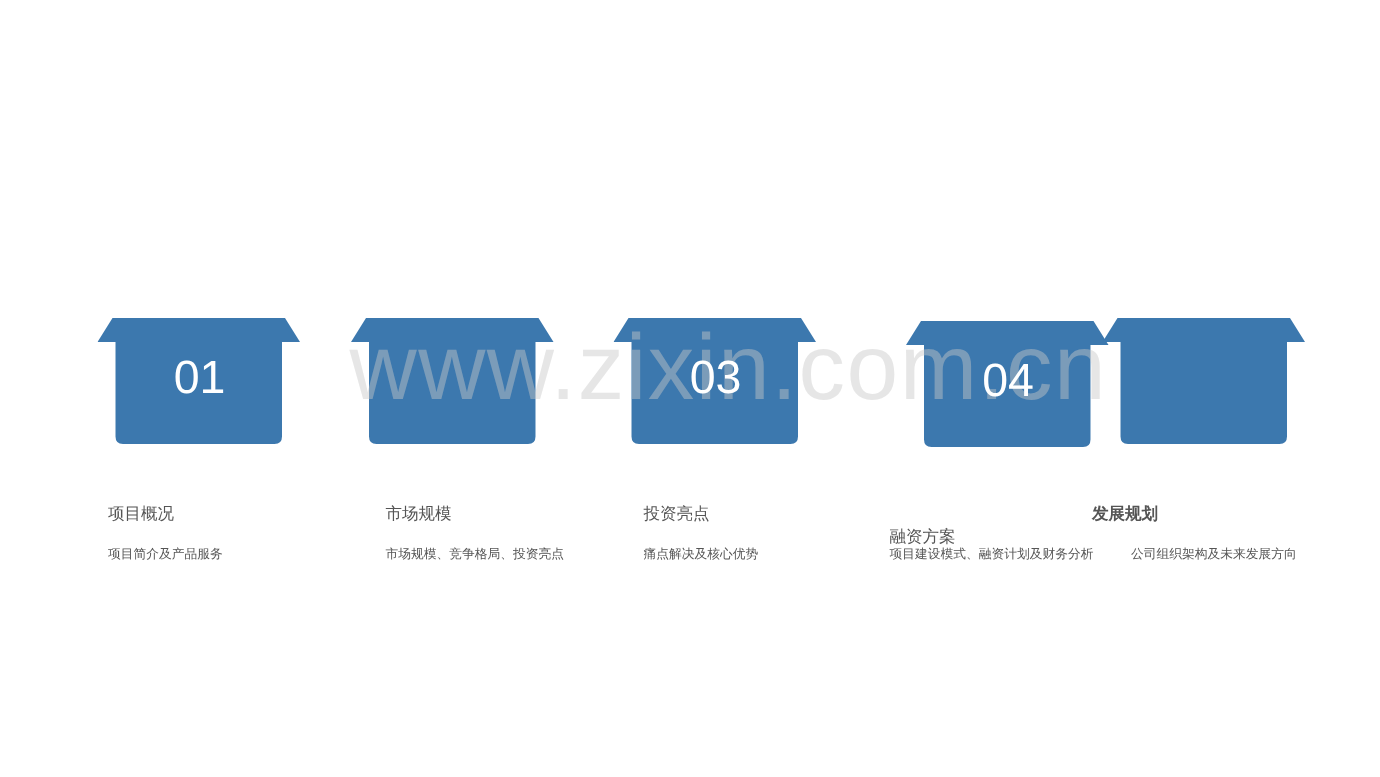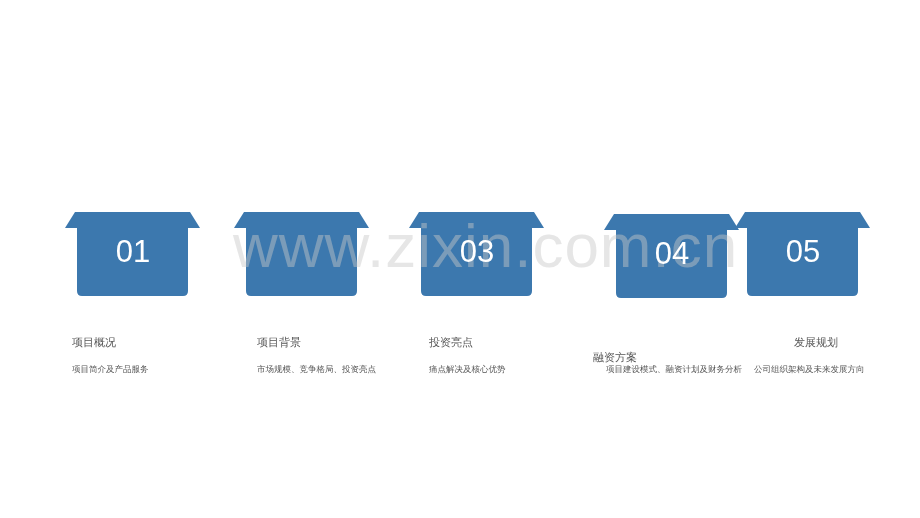--- a/index.html
+++ b/index.html
@@ -37,41 +37,40 @@
   <div class="num">01</div>
 </div>
 <div class="title" style="left:72px; top:335px;">项目概况</div>
 <div class="desc" style="left:72px; top:364px;text-align:center;">项目简介及产品服务</div>
 
 <div class="step" style="left:234px; top:212px;">
   <svg width="136" height="85">
     <path d="M10 0 L125 0 L135 16 L123 16 L123 79 Q123 84 118 84 L17 84 Q12 84 12 79 L12 16 L0 16 Z" fill="#3c78ae"></path>
   </svg>
 </div>
-<div class="title" style="left:257px; top:335px;">项目背景</div>
+<div class="title" style="left:257px; top:335px;">市场规模</div>
 <div class="desc" style="left:257px; top:364px;">市场规模、竞争格局、投资亮点</div>
 
 <div class="step" style="left:409px; top:212px;">
   <svg width="136" height="85">
     <path d="M10 0 L125 0 L135 16 L123 16 L123 79 Q123 84 118 84 L17 84 Q12 84 12 79 L12 16 L0 16 Z" fill="#3c78ae"></path>
   </svg>
   <div class="num">03</div>
 </div>
 <div class="title" style="left:429px; top:335px;">投资亮点</div>
 <div class="desc" style="left:429px; top:364px;">痛点解决及核心优势</div>
 
 <div class="step" style="left:604px; top:214px;">
   <svg width="136" height="85">
     <path d="M10 0 L125 0 L135 16 L123 16 L123 79 Q123 84 118 84 L17 84 Q12 84 12 79 L12 16 L0 16 Z" fill="#3c78ae"></path>
   </svg>
   <div class="num">04</div>
 </div>
 <div class="title" style="left:593px; top:350px;">融资方案</div>
-<div class="desc" style="left:593px; top:364px;margin-left:13px;">项目建设模式、融资计划及财务分析</div>
+<div class="desc" style="left:593px; top:364px;">项目建设模式、融资计划及财务分析</div>
 
 <div class="step" style="left:735px; top:212px;">
   <svg width="136" height="85">
     <path d="M10 0 L125 0 L135 16 L123 16 L123 79 Q123 84 118 84 L17 84 Q12 84 12 79 L12 16 L0 16 Z" fill="#3c78ae"></path>
   </svg>
-  <div class="num">05</div>
 </div>
-<div class="title" style="left:794px; top:335px;">发展规划</div>
+<div class="title" style="left:728px; top:335px;font-weight:bold;">发展规划</div>
 <div class="desc" style="left:754px; top:364px;">公司组织架构及未来发展方向</div>
 
 </body></html>

